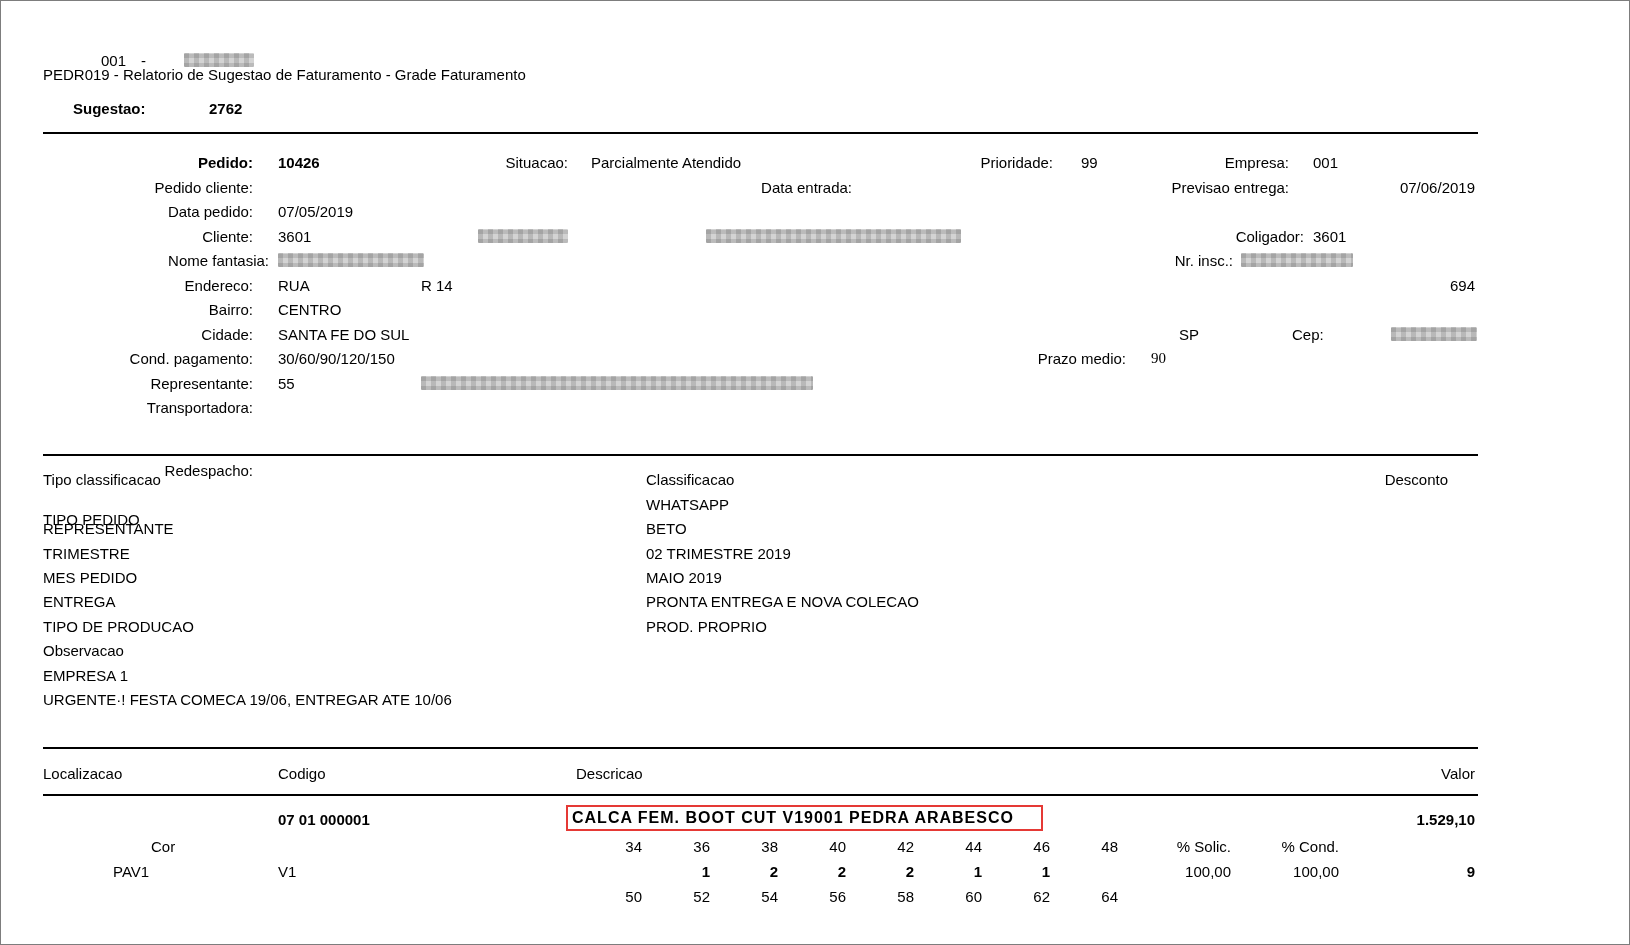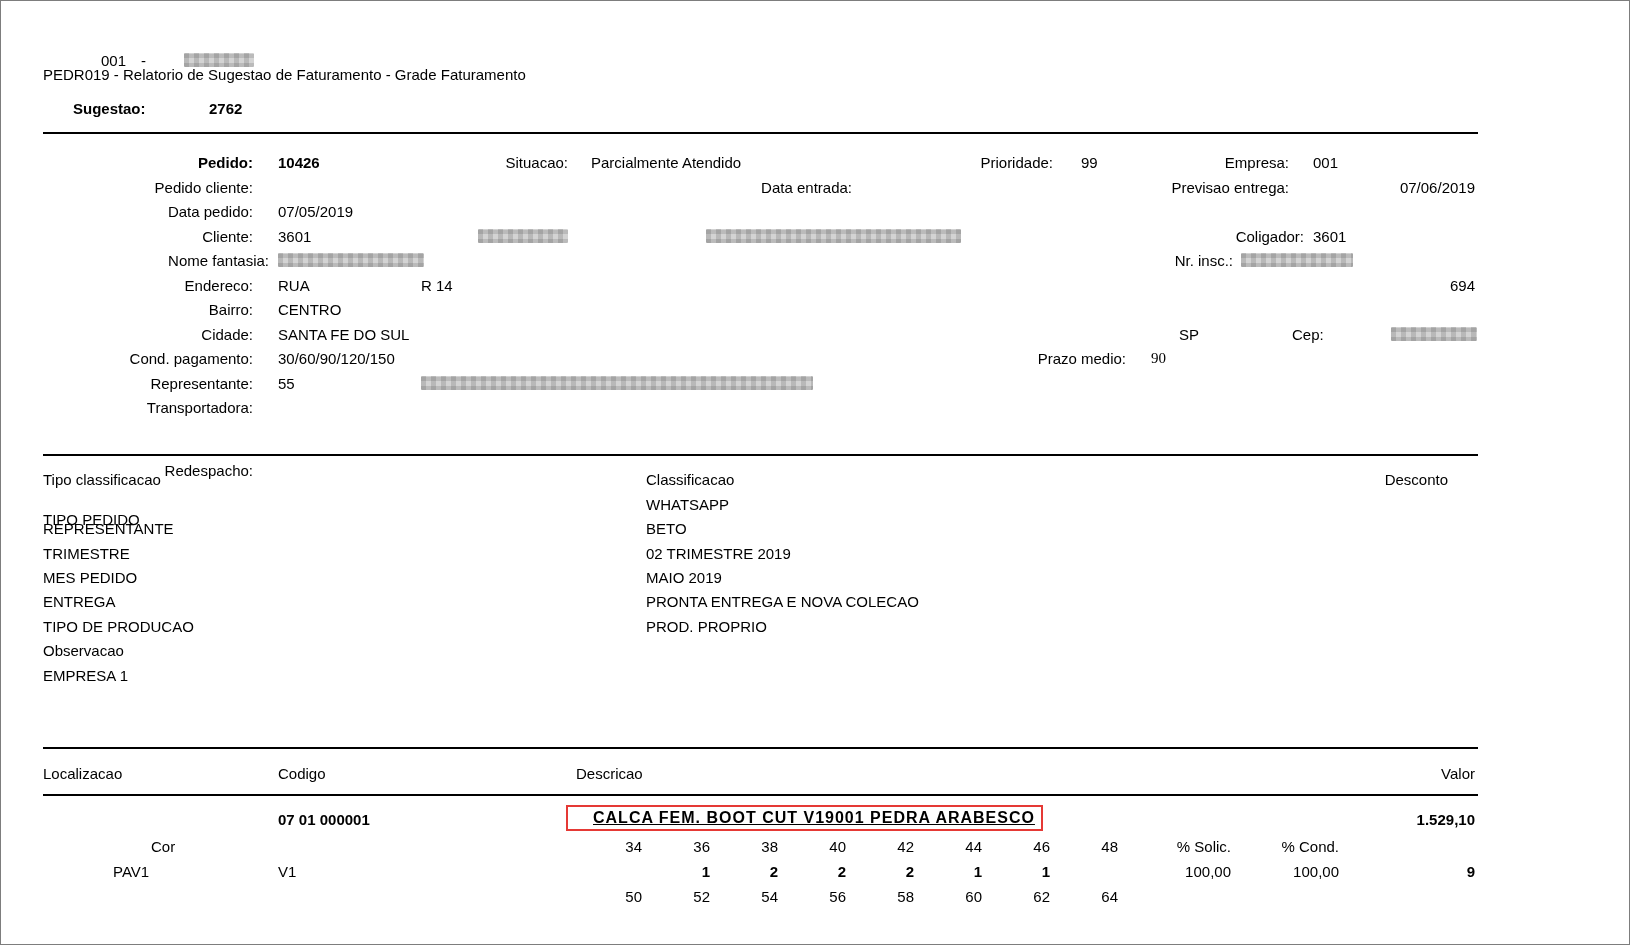--- a/index.html
+++ b/index.html
@@ -14,21 +14,21 @@
   .hr{position:absolute;height:2px;background:#000;}
   .redact{
     position:absolute;height:14px;border-radius:1px;opacity:.8;
     background:
       repeating-linear-gradient(90deg,#b9b9b9 0 5px,#dedede 5px 10px),
       repeating-linear-gradient(0deg,#c4c4c4 0 4px,#e7e7e7 4px 9px);
     background-blend-mode:multiply;
   }
   .redbox{
     position:absolute;border:2px solid #e53935;box-sizing:border-box;
-    display:flex;align-items:center;padding-left:25px;text-decoration:underline;
+    display:flex;align-items:center;padding-left:4px;
   }
   .redbox .desc{font-weight:bold;font-size:16px;letter-spacing:1px;white-space:nowrap;}
   .excl-bar{
     position:absolute;background:#000;width:24px;height:52px;left:8px;top:0;
     clip-path:polygon(18% 10%,32% 0,68% 0,82% 10%,66% 100%,34% 100%);
   }
   .excl-dot{position:absolute;background:#000;width:16px;height:15px;border-radius:50%;left:12px;top:58px;}
   .file-lbl{position:absolute;font-size:10px;letter-spacing:2px;left:42px;top:60px;}
 </style>
 </head>
@@ -115,20 +115,21 @@
   <span class="t" style="left:645px;top:543px;">02 TRIMESTRE 2019</span>
   <span class="t" style="left:42px;top:567px;">MES PEDIDO</span>
   <span class="t" style="left:645px;top:567px;">MAIO 2019</span>
   <span class="t" style="left:42px;top:591px;">ENTREGA</span>
   <span class="t" style="left:645px;top:591px;">PRONTA ENTREGA E NOVA COLECAO</span>
   <span class="t" style="left:42px;top:616px;">TIPO DE PRODUCAO</span>
   <span class="t" style="left:645px;top:616px;">PROD. PROPRIO</span>
 
   <span class="t" style="left:42px;top:640px;">Observacao</span>
   <span class="t" style="left:42px;top:665px;">EMPRESA 1</span>
+  <span class="t" style="left:42px;top:689px;">URGENTE·! FESTA COMECA 19/06, ENTREGAR ATE 10/06</span>
 
   <div class="hr" style="left:42px;top:746px;width:1435px;"></div>
 
   <span class="t" style="left:42px;top:763px;">Localizacao</span>
   <span class="t" style="left:277px;top:763px;">Codigo</span>
   <span class="t" style="left:575px;top:763px;">Descricao</span>
   <span class="t ra" style="left:1374px;top:763px;width:100px;">Valor</span>
 
   <div class="hr" style="left:42px;top:793px;width:1435px;"></div>
 

